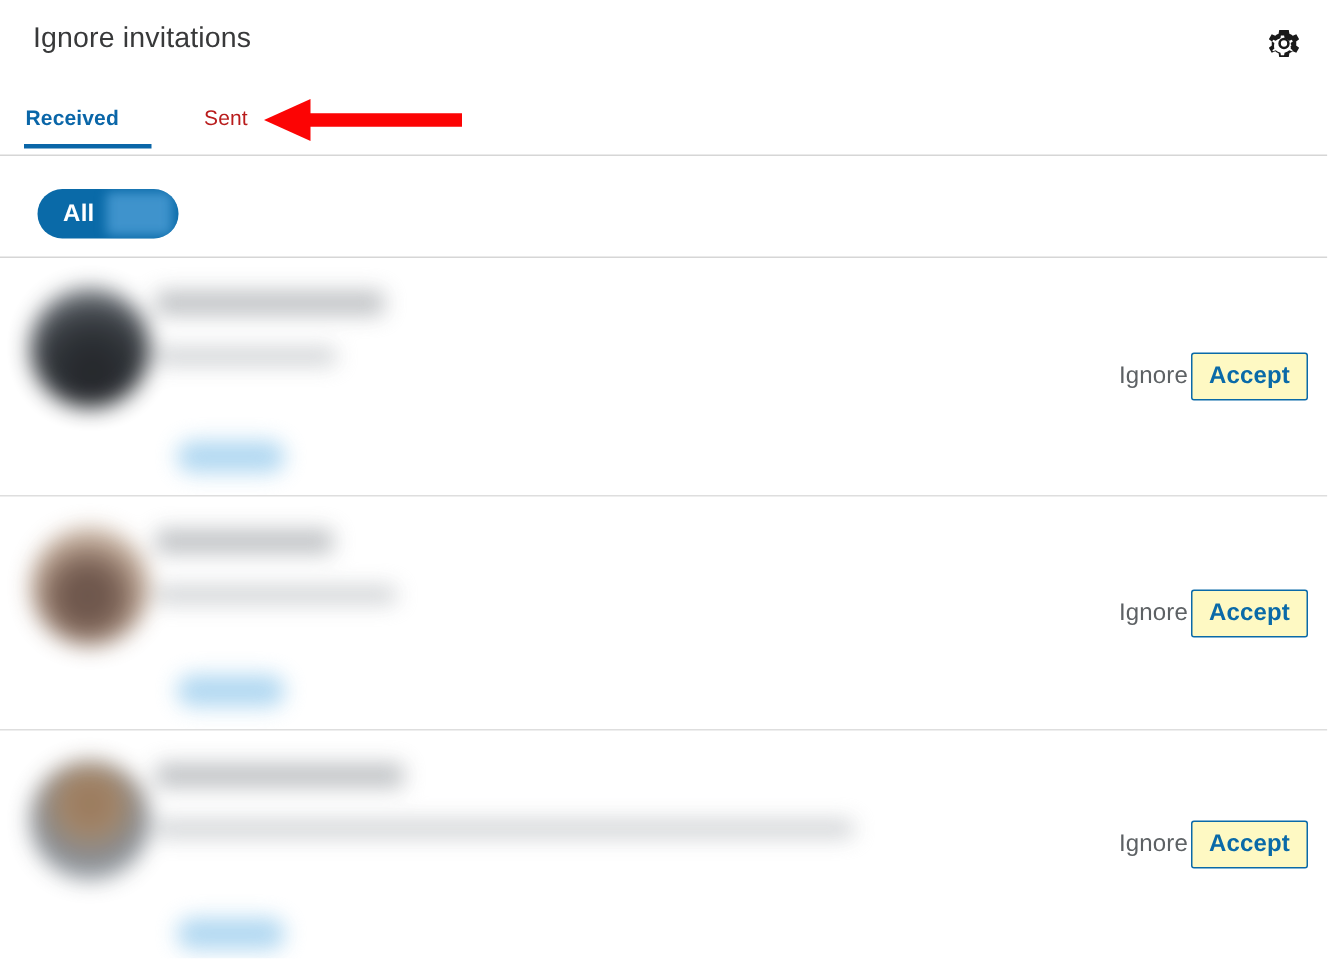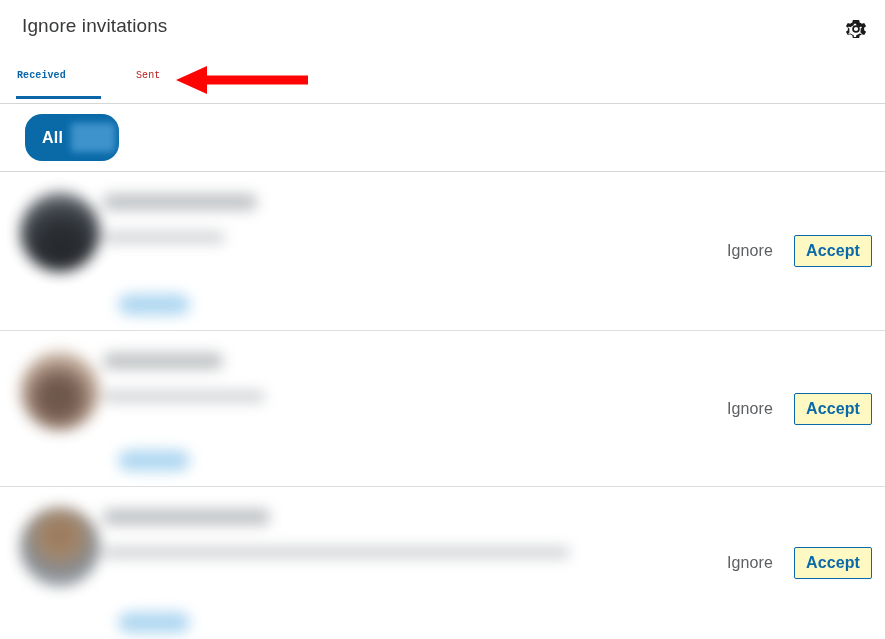--- a/index.html
+++ b/index.html
@@ -58,32 +58,32 @@
     position: absolute;
     left: 0; top: 60px;
     width: 885px;
     height: 44px;
     border-bottom: 1px solid #d6d6d6;
   }
   .tab {
     position: absolute;
     top: 0;
     height: 43px;
-    font-size: 10px;
+    font-size: 14px;
     font-weight: 600;
     color: #6b6f72;
     cursor: pointer;
     background: transparent;
     border: none;
     padding: 0;
     display: flex;
     align-items: flex-start;
     padding-top: 10px;
     letter-spacing: 0.1px;
-    font-family: Liberation Mono, monospace;
+    font-family: Liberation Sans, sans-serif;
   }
   .tab-received { left: 17px; }
   .tab-sent { left: 136px; font-weight: 400; color: #b91c1c; }
   .tab.active { color: #0a66a8; }
   .tab-underline {
     position: absolute;
     left: 16px;
     top: 96px;
     width: 85px;
     height: 3px;
@@ -94,22 +94,22 @@
   .filterbar {
     position: absolute;
     left: 0; top: 104px;
     width: 885px;
     height: 68px;
     border-bottom: 1px solid #d6d6d6;
     background: #fff;
   }
   .pill {
     position: absolute;
-    top: 10px;
-    height: 47px;
+    top: 22px;
+    height: 33px;
     border-radius: 17px;
     display: flex;
     align-items: center;
     cursor: pointer;
     border: none;
     font-family: "Liberation Sans", sans-serif;
     padding: 0 4px 0 17px;
     overflow: hidden;
   }
   .pill-all {
@@ -221,21 +221,20 @@
   .row-2 .badge-pill { top: 125px; }
 
   
   .row-actions {
     position: absolute;
     right: 13px;
     top: 0;
     height: 100%;
     display: flex;
     align-items: center;
-    gap: 19px;
   }
   .ignore-btn {
     font-size: 16px;
     color: #5d6164;
     background: transparent;
     border: none;
     cursor: pointer;
     font-family: "Liberation Sans", sans-serif;
     padding: 4px 2px;
     letter-spacing: 0.1px;

